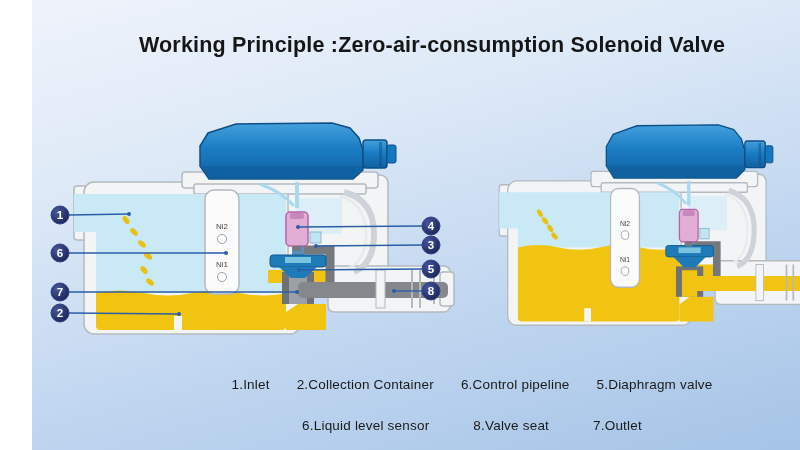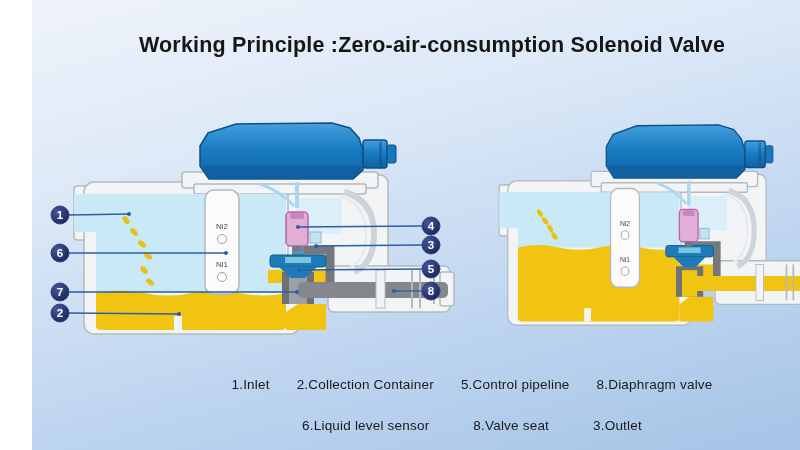--- a/index.html
+++ b/index.html
@@ -216,22 +216,22 @@
       <line class="calloutLine" x1="390" y1="291" x2="362" y2="291"></line>
         <circle class="calloutDot" cx="362" cy="291" r="2"></circle>
       <circle class="calloutCircle" cx="399" cy="291" r="9"></circle>
       <text class="calloutNum" x="399" y="295">8</text>
     </g>
   </svg>
 
   <div class="legend r1">
     <span>1.Inlet</span>
     <span>2.Collection Container</span>
-    <span>5.Control pipeline</span>
-    <span>8.Diaphragm valve</span>
+    <span>6.Control pipeline</span>
+    <span>5.Diaphragm valve</span>
   </div>
   <div class="legend r2">
     <span>6.Liquid level sensor</span>
     <span>8.Valve seat</span>
-    <span>3.Outlet</span>
+    <span>7.Outlet</span>
   </div>
 
 </div>
 
 </body></html>

